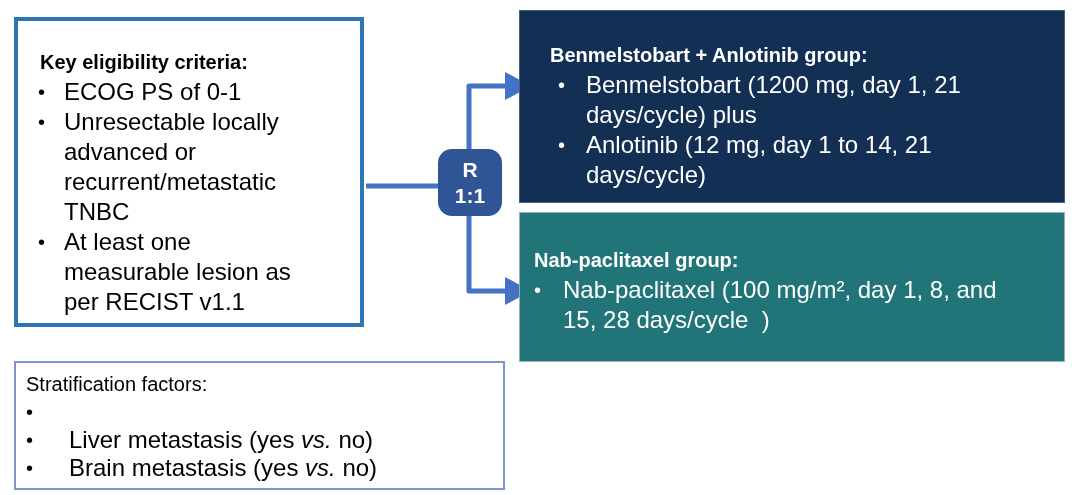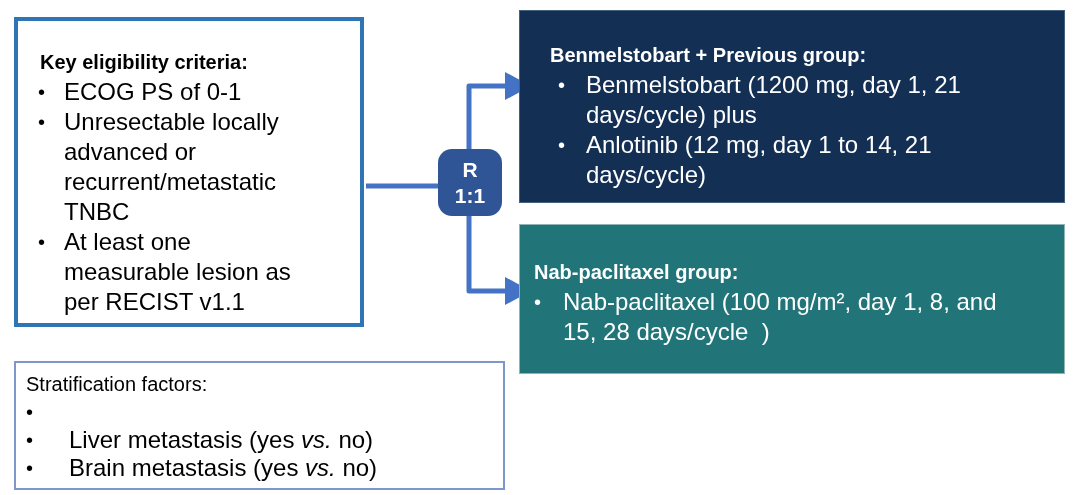--- a/index.html
+++ b/index.html
@@ -31,21 +31,21 @@
 
   
   .arm { color: var(--text-light); }
   .arm1 {
     left: 519px; top: 10px; width: 546px; height: 193px;
     background: var(--arm1-fill);
     border: 1px solid #44607f;
     padding: 29px 16px 0 30px;
   }
   .arm2 {
-    left: 519px; top: 224px; width: 546px; height: 150px;
+    left: 519px; top: 212px; width: 546px; height: 150px;
     background: var(--arm2-fill);
     border: 1px solid #8fb5ba;
     padding: 32px 16px 0 14px;
   }
   .arm .box-title { font-size: 20px; font-weight: bold; line-height: 30px; }
   .arm1 .bullet { padding-left: 8px; }
   .arm1 .dot { width: 28px; }
   .arm2 .dot { width: 29px; }
 
   
@@ -126,21 +126,21 @@
     <path class="wire" d="M469,215 L469,291 L507,291"></path>
     <polygon class="head" points="505,277 531,291 505,305"></polygon>
   </svg>
 
   <div class="rnode">
     <div>R</div>
     <div>1:1</div>
   </div>
 
   <div class="box arm arm1">
-    <div class="box-title">Benmelstobart + Previous group:</div>
+    <div class="box-title">Benmelstobart + Anlotinib group:</div>
     <div class="bullet">
       <span class="dot">•</span>
       <span class="btext">Benmelstobart (1200 mg, day 1, 21
 days/cycle) plus</span>
     </div>
     <div class="bullet">
       <span class="dot">•</span>
       <span class="btext">Anlotinib (12 mg, day 1 to 14, 21
 days/cycle)</span>
     </div>

